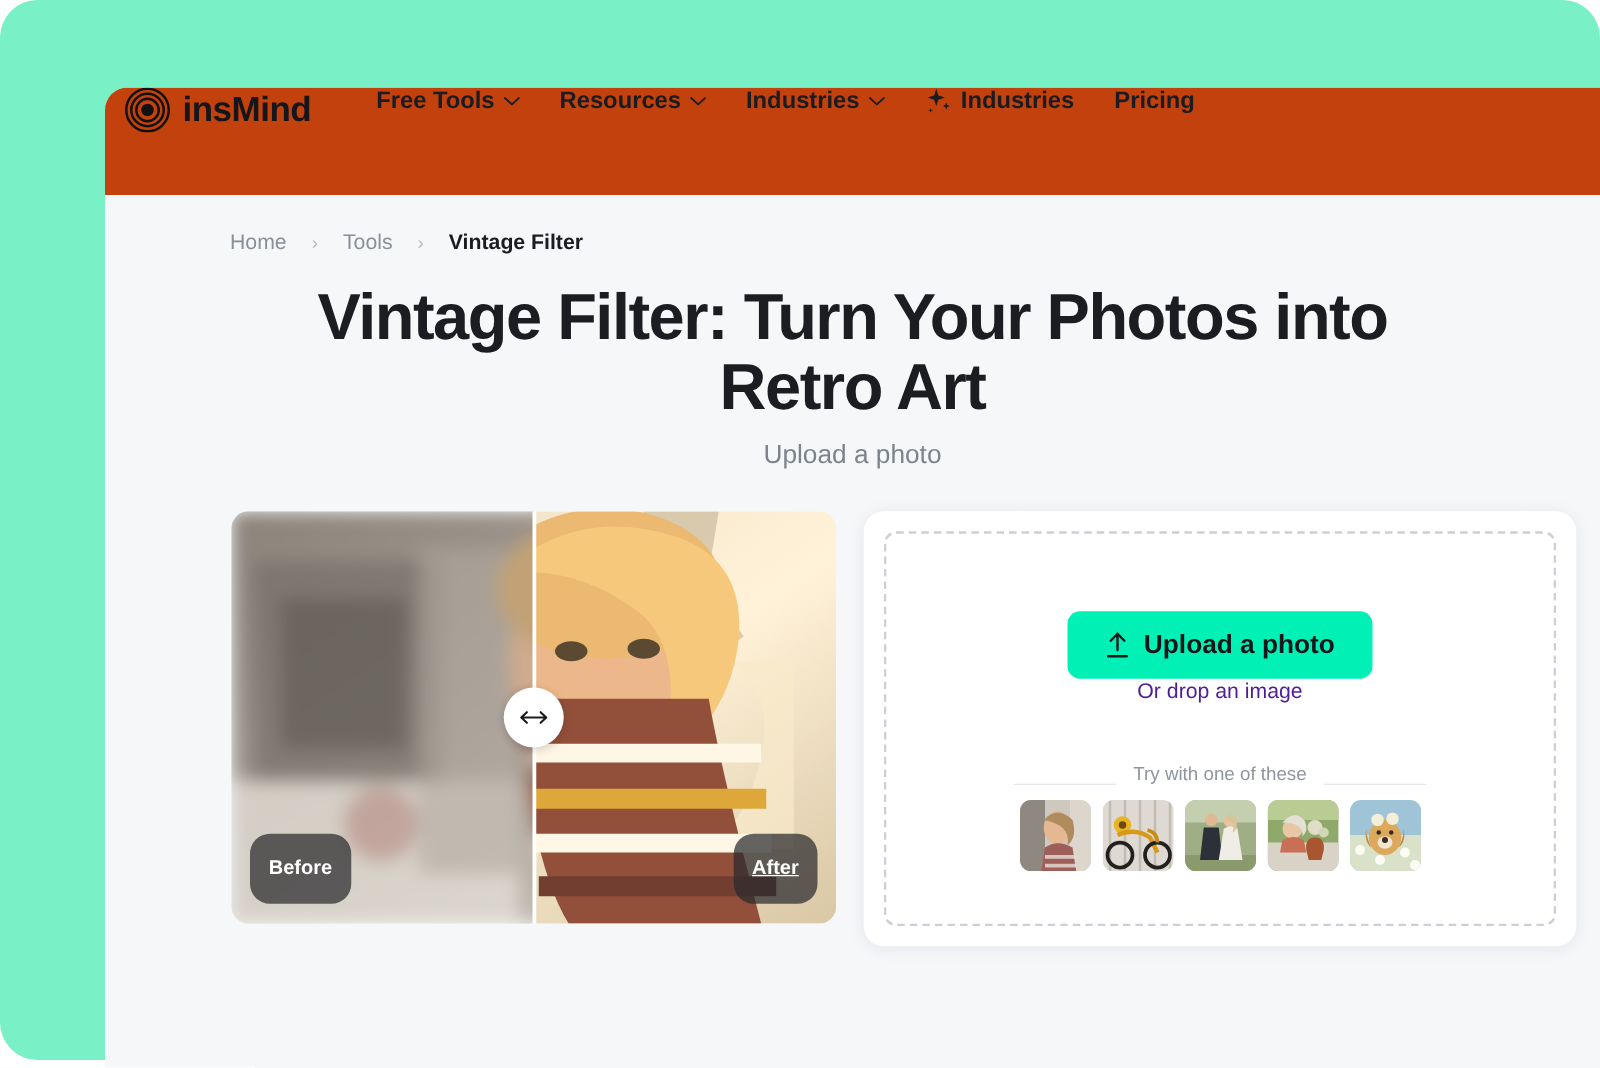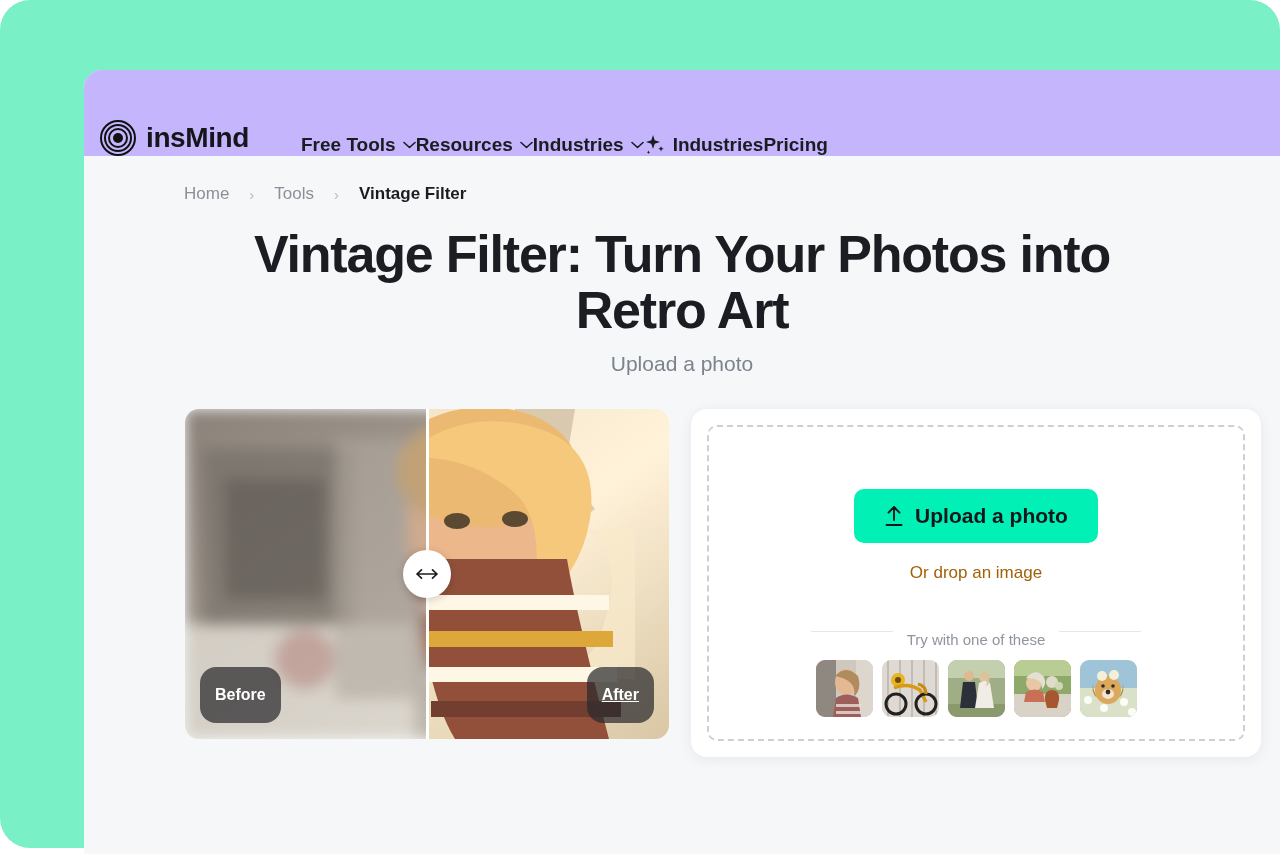--- a/index.html
+++ b/index.html
@@ -36,42 +36,43 @@
     height: 784px;
     background: #F6F7F9;
     border-radius: 18px 0 0 0;
     overflow: hidden;
   }
 
   
   .site-header {
     position: relative;
     height: 86px;
-    background: #c4b5fd;
-    display: flex;
-    align-items: flex-end;
+    background: #c2410c;
+    display: flex;
+    align-items: flex-start;
     padding: 0 0 0 16px;
   }
   .brand {
     display: flex;
     align-items: center;
     gap: 10px;
     margin-right: 52px;
   }
   .brand-logo { width: 36px; height: 36px; display: block; flex: none; }
   .brand-name {
     font-size: 28px;
     font-weight: 700;
     color: #14161A;
     letter-spacing: -0.4px;
   }
 
   .nav {
     display: flex;
     align-items: center;
+    gap: 32px;
     flex: 1;
   }
   .nav-item {
     display: flex;
     align-items: center;
     gap: 7px;
     font-size: 19px;
     font-weight: 700;
     color: #1A1C21;
     cursor: pointer;
@@ -221,29 +222,28 @@
     padding: 15px 30px;
     font-size: 21px;
     font-weight: 600;
     color: #14161A;
     cursor: pointer;
     font-family: "Liberation Sans", sans-serif;
   }
   .upload-btn svg { width: 20px; height: 22px; display: block; }
 
   .drop-hint {
-    margin-top: 20px;
     font-size: 17px;
-    color: #a16207;
+    color: #4c1d95;
   }
 
   .try-row {
     margin-top: 48px;
     display: flex;
-    align-items: flex-start;
+    align-items: flex-end;
     gap: 14px;
     width: 330px;
   }
   .try-line { flex: 1; height: 1px; background: #E3E6EB; }
   .try-label { font-size: 15px; color: #8F959E; white-space: nowrap; }
 
   .thumbs {
     margin-top: 12px;
     display: flex;
     gap: 9px;

